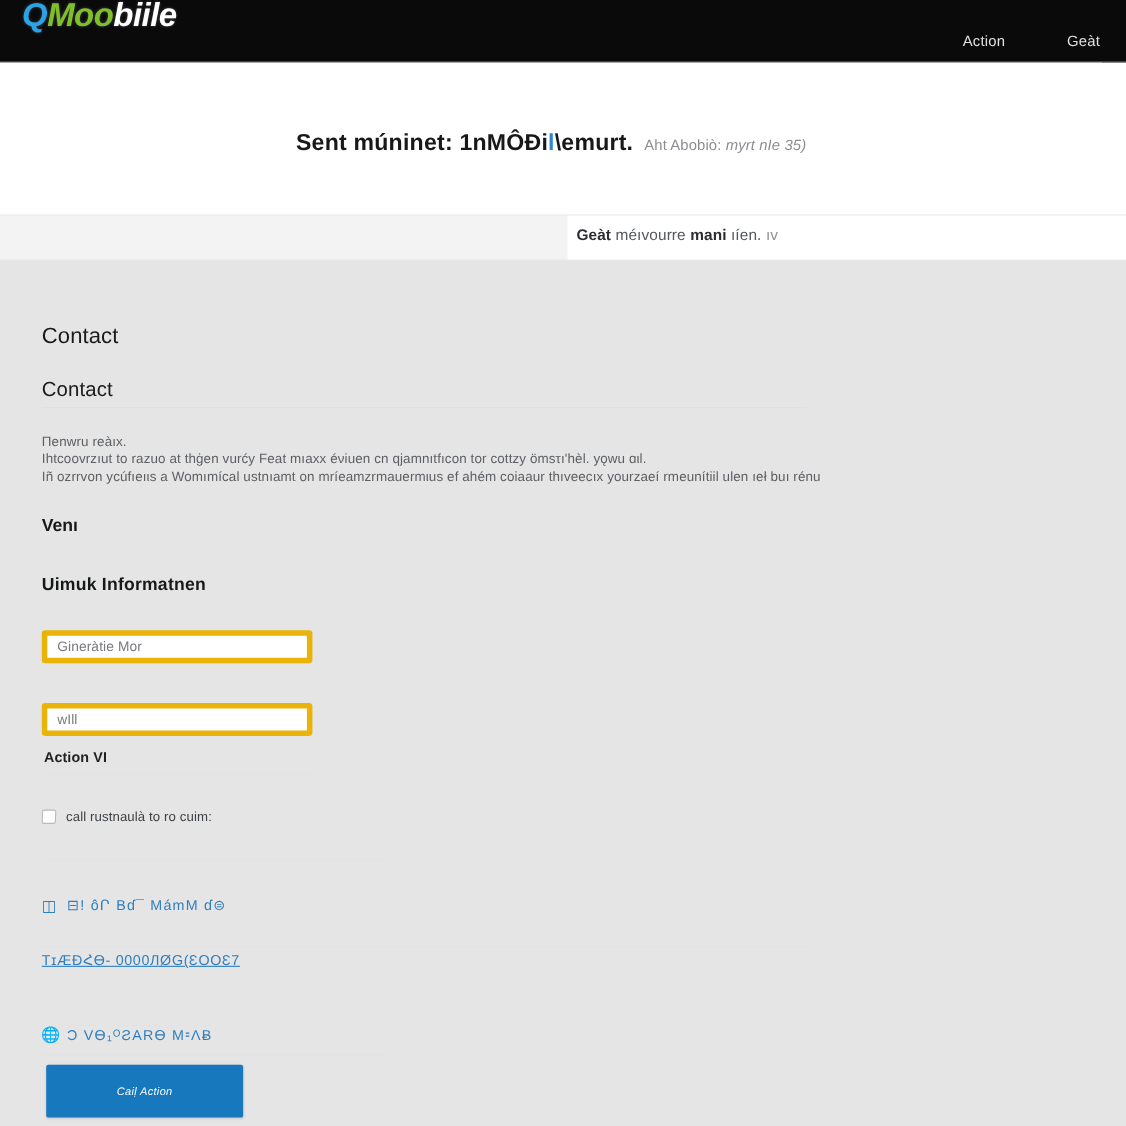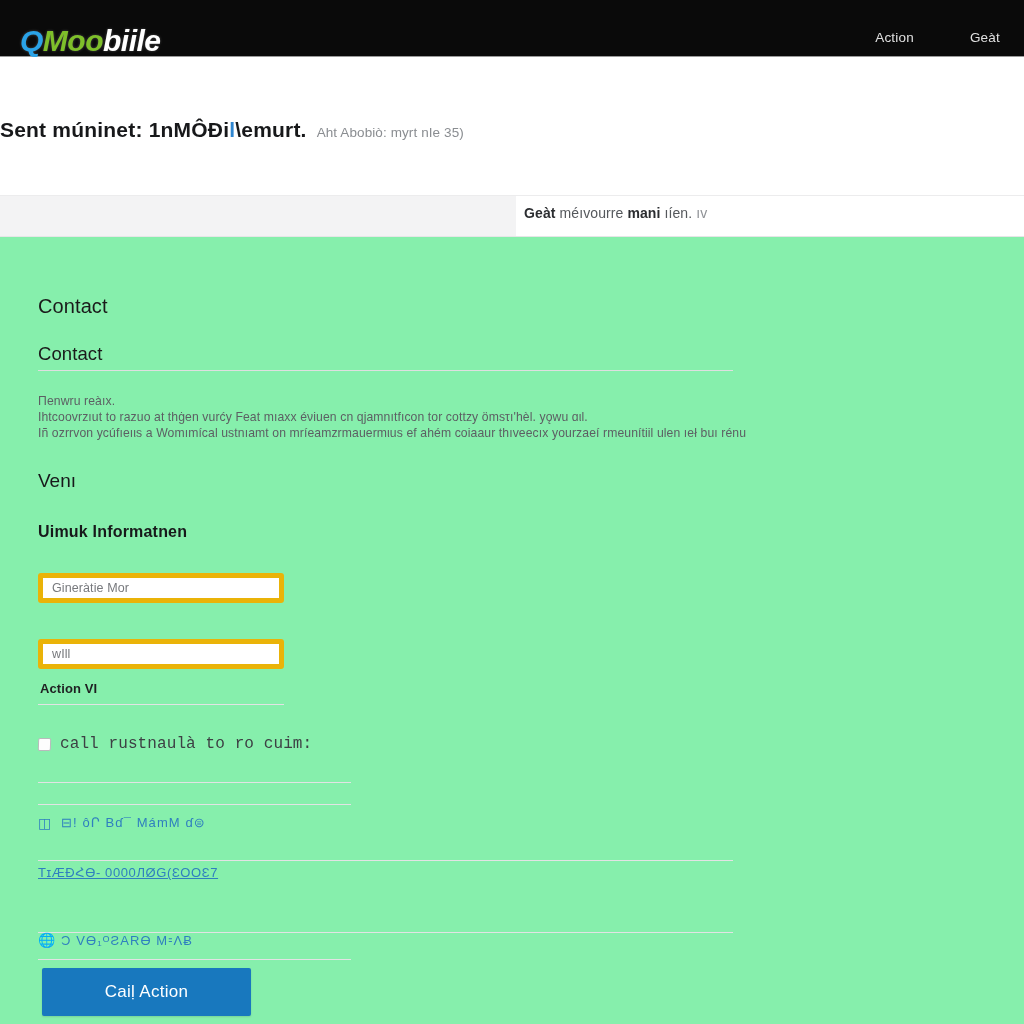--- a/index.html
+++ b/index.html
@@ -10,21 +10,21 @@
     font-family: "Liberation Sans", sans-serif;
     overflow: hidden;
   }
 
   
   .topbar {
     position: absolute; top: 0; left: 0;
     width: 1024px; height: 57px;
     background: #0a0a0a;
     border-bottom: 1px solid #9a9a9a;
-    display: flex; align-items: flex-end;
+    display: flex; align-items: flex-start;
   }
   .brand {
     margin-left: 20px;
     font-size: 30px;
     font-weight: bold;
     font-style: italic;
     letter-spacing: -0.5px;
     line-height: 1;
     white-space: nowrap;
     text-shadow: 0 0 3px rgba(255,255,255,0.25);
@@ -44,37 +44,37 @@
     text-decoration: none;
     letter-spacing: .2px;
     opacity: .92;
   }
 
   
   .hero {
     position: absolute; top: 57px; left: 0;
     width: 1002px; height: 138px;
     background: #ffffff;
-    display: flex; align-items: center; justify-content: flex-start;
+    display: flex; align-items: center; justify-content: center;
   }
   .hero-inner {
     display: flex; align-items: baseline; gap: 10px;
     filter: blur(0.25px);
     transform: translateY(4px);
   }
   .hero-main {
     font-size: 21px; font-weight: bold; color: #17181a;
     letter-spacing: .2px; white-space: nowrap;
   }
   .hero-main .accent { color: #2f86d0; }
   .hero-sub {
     font-size: 13.5px; color: #8a8d91; white-space: nowrap;
     letter-spacing: .1px;
   }
-  .hero-sub .ital { }
+  .hero-sub .ital { font-style: italic; }
 
   
   .band {
     position: absolute; top: 195px; left: 0;
     width: 1024px; height: 42px;
     background: #f3f3f4;
     border-top: 1px solid #ececed;
     border-bottom: 1px solid #e6e6e7;
   }
   .band-white {
@@ -89,21 +89,21 @@
     filter: blur(0.2px);
   }
   .band-text b { font-weight: bold; }
   .band-text .lt { color: #55585c; font-weight: normal; }
   .band-text .faint { color: #8f9296; }
 
   
   .page {
     position: absolute; top: 237px; left: 0;
     width: 1024px; height: 787px;
-    background: #86efac;
+    background: #e5e5e5;
   }
   .content { position: absolute; left: 38px; top: 0; width: 950px; }
 
   h1.title {
     margin: 0; padding: 0;
     position: absolute; left: 0; top: 58px;
     font-size: 20px; font-weight: normal; color: #1a1a1a;
     letter-spacing: .1px;
   }
   h2.subtitle {
@@ -122,21 +122,21 @@
     width: 757px;
     font-size: 12.2px; line-height: 16px;
     color: #5c5f63;
     letter-spacing: .1px;
     filter: blur(0.35px);
   }
   .paragraph .l { display: block; white-space: nowrap; }
 
   h3.section-a {
     margin: 0; position: absolute; left: 0; top: 233px;
-    font-size: 19px; font-weight: normal; color: #17181a;
+    font-size: 16px; font-weight: bold; color: #17181a;
   }
   h3.section-b {
     margin: 0; position: absolute; left: 0; top: 286px;
     font-size: 16px; font-weight: bold; color: #17181a;
     letter-spacing: .2px;
   }
 
   
   .field-wrap { position: absolute; left: 0; }
   .field {
@@ -172,22 +172,22 @@
   .cbox {
     width: 13px; height: 13px;
     border: 1px solid #b9babc;
     border-radius: 2px;
     background: #fdfdfd;
     display: inline-block;
     position: relative;
     transform: skewX(-2deg);
   }
   .check-label {
-    font-size: 16px; color: #3d4044; letter-spacing: .1px;
-    white-space: nowrap; filter: blur(0.2px); font-family: Liberation Mono, monospace;
+    font-size: 12px; color: #3d4044; letter-spacing: .1px;
+    white-space: nowrap; filter: blur(0.2px);
   }
 
   .link {
     position: absolute; left: 0;
     color: #2f7fbf;
     font-size: 13px;
     text-decoration: none;
     letter-spacing: 1.1px;
     white-space: nowrap;
     filter: blur(0.35px);
@@ -197,30 +197,31 @@
 
   .glyph-ico {
     display: inline-block;
     width: 15px; height: 14px;
     color: #2f7fbf;
     font-size: 14px; line-height: 14px;
   }
 
   .cta {
     position: absolute; left: 4px; top: 731px;
-    width: 209px; height: 48px;
+    width: 179px; height: 48px;
     background: #1878be;
     color: #ffffff;
     border: none;
     border-radius: 2px;
-    font-size: 17px;
+    font-size: 10px;
     font-family: "Liberation Sans", sans-serif;
     letter-spacing: .3px;
     cursor: pointer;
     box-shadow: 0 1px 2px rgba(0,0,0,.12);
+    font-style: italic;
   }
 </style>
 </head>
 <body>
 
 <div class="topbar">
   <div class="brand">
     <span class="b1">Q</span><span class="b2">Moo</span><span class="b3">biile</span>
   </div>
   <div class="topnav">

